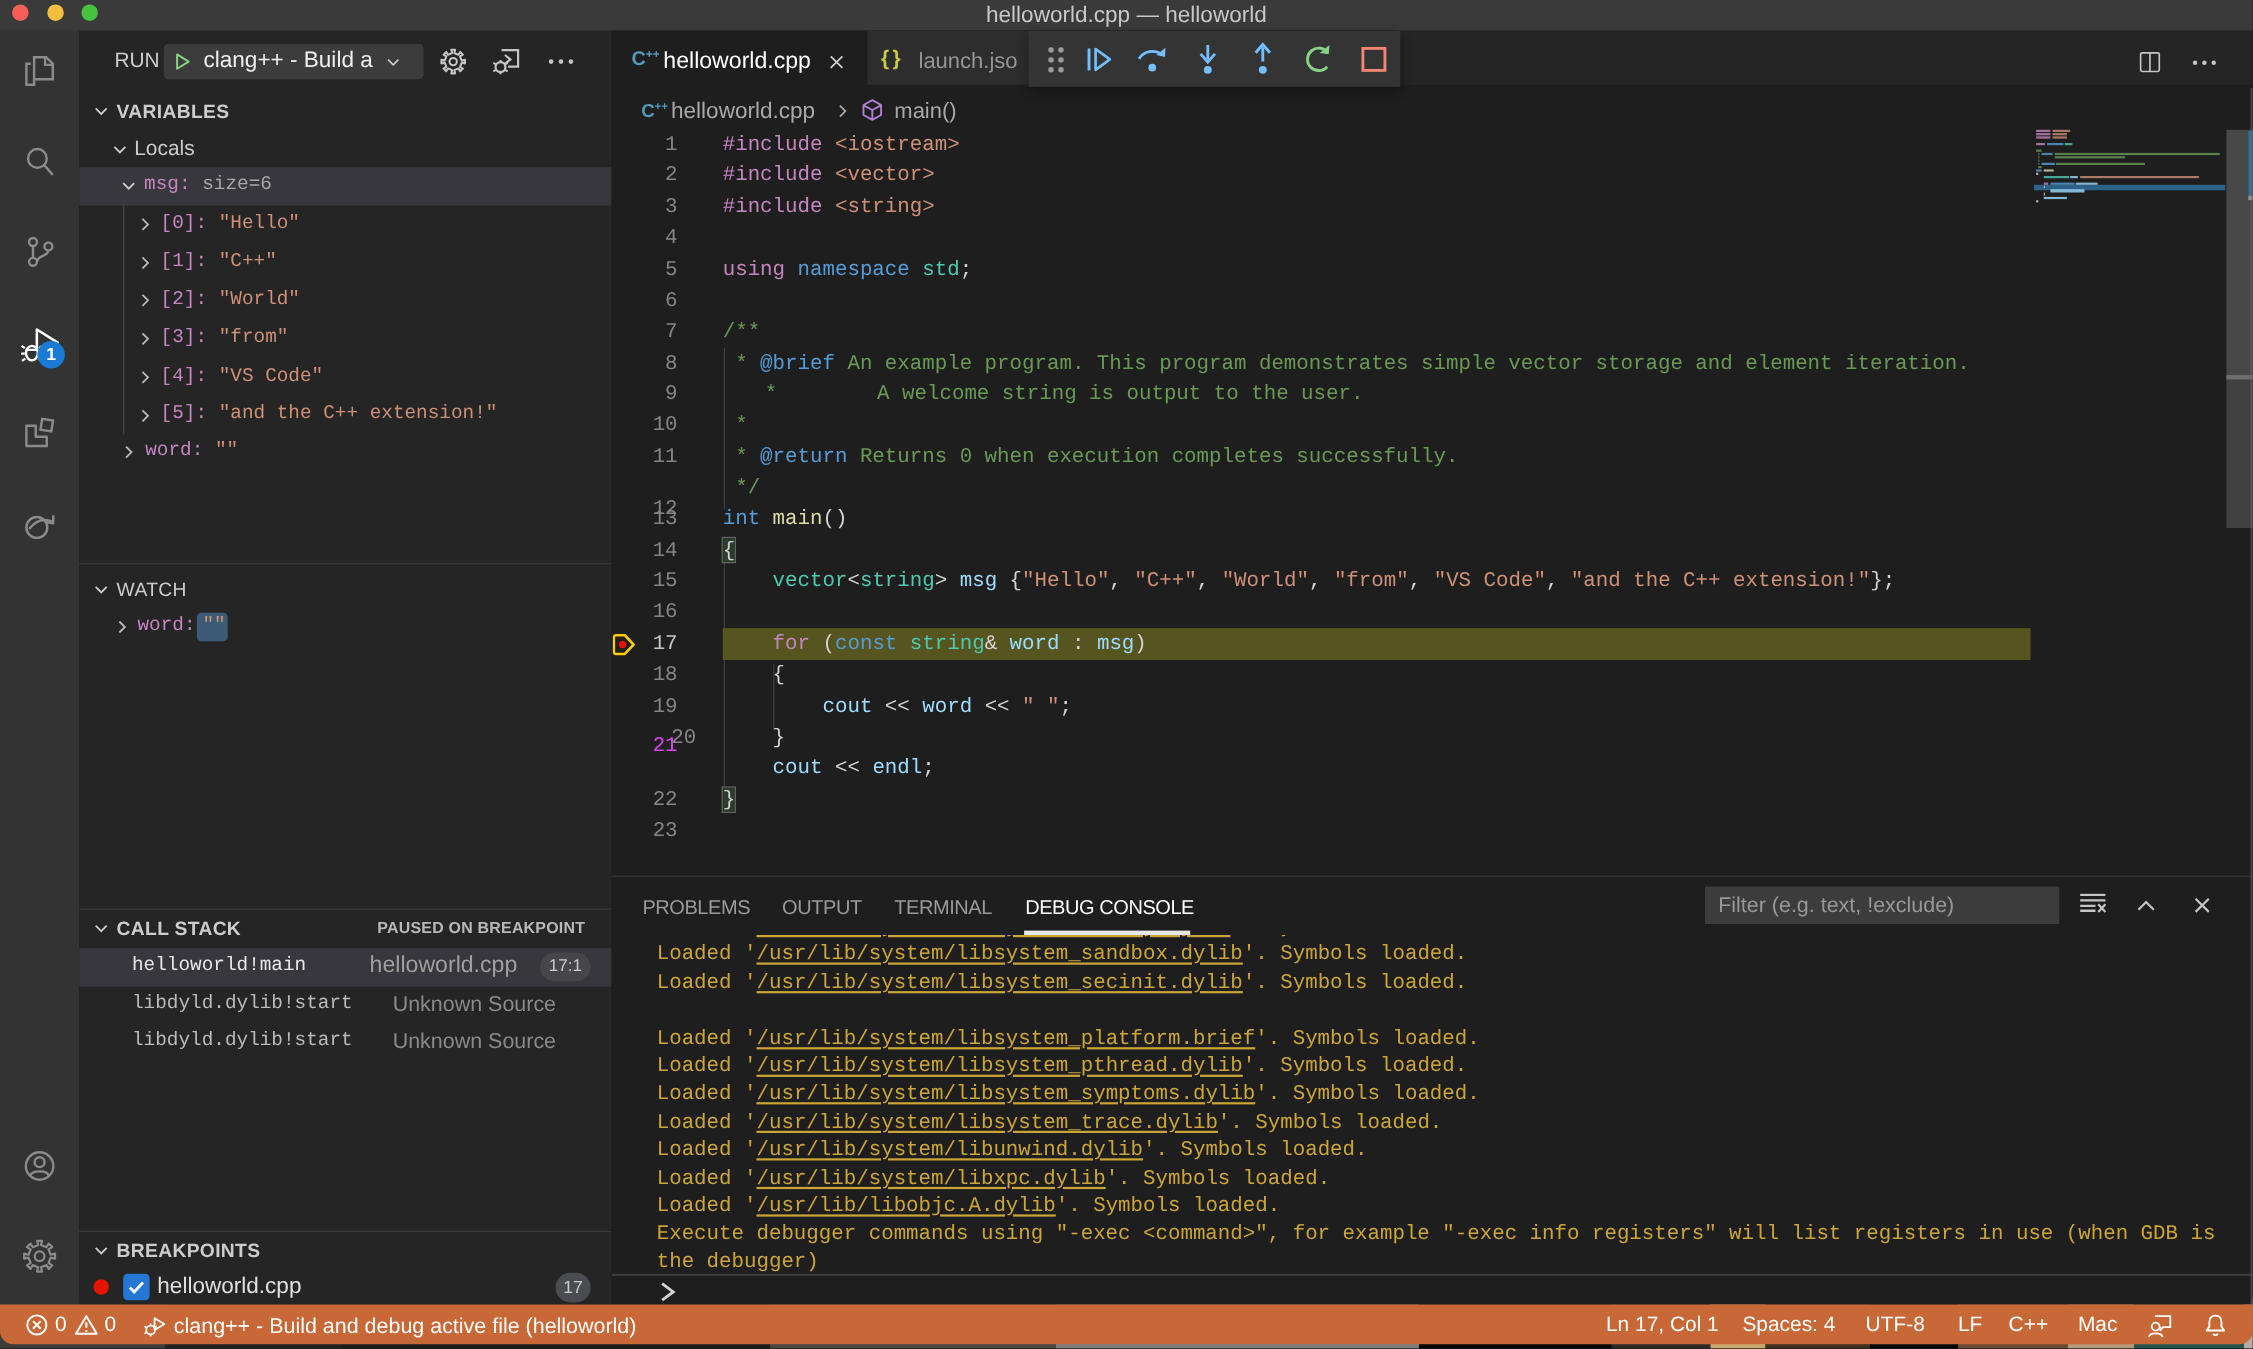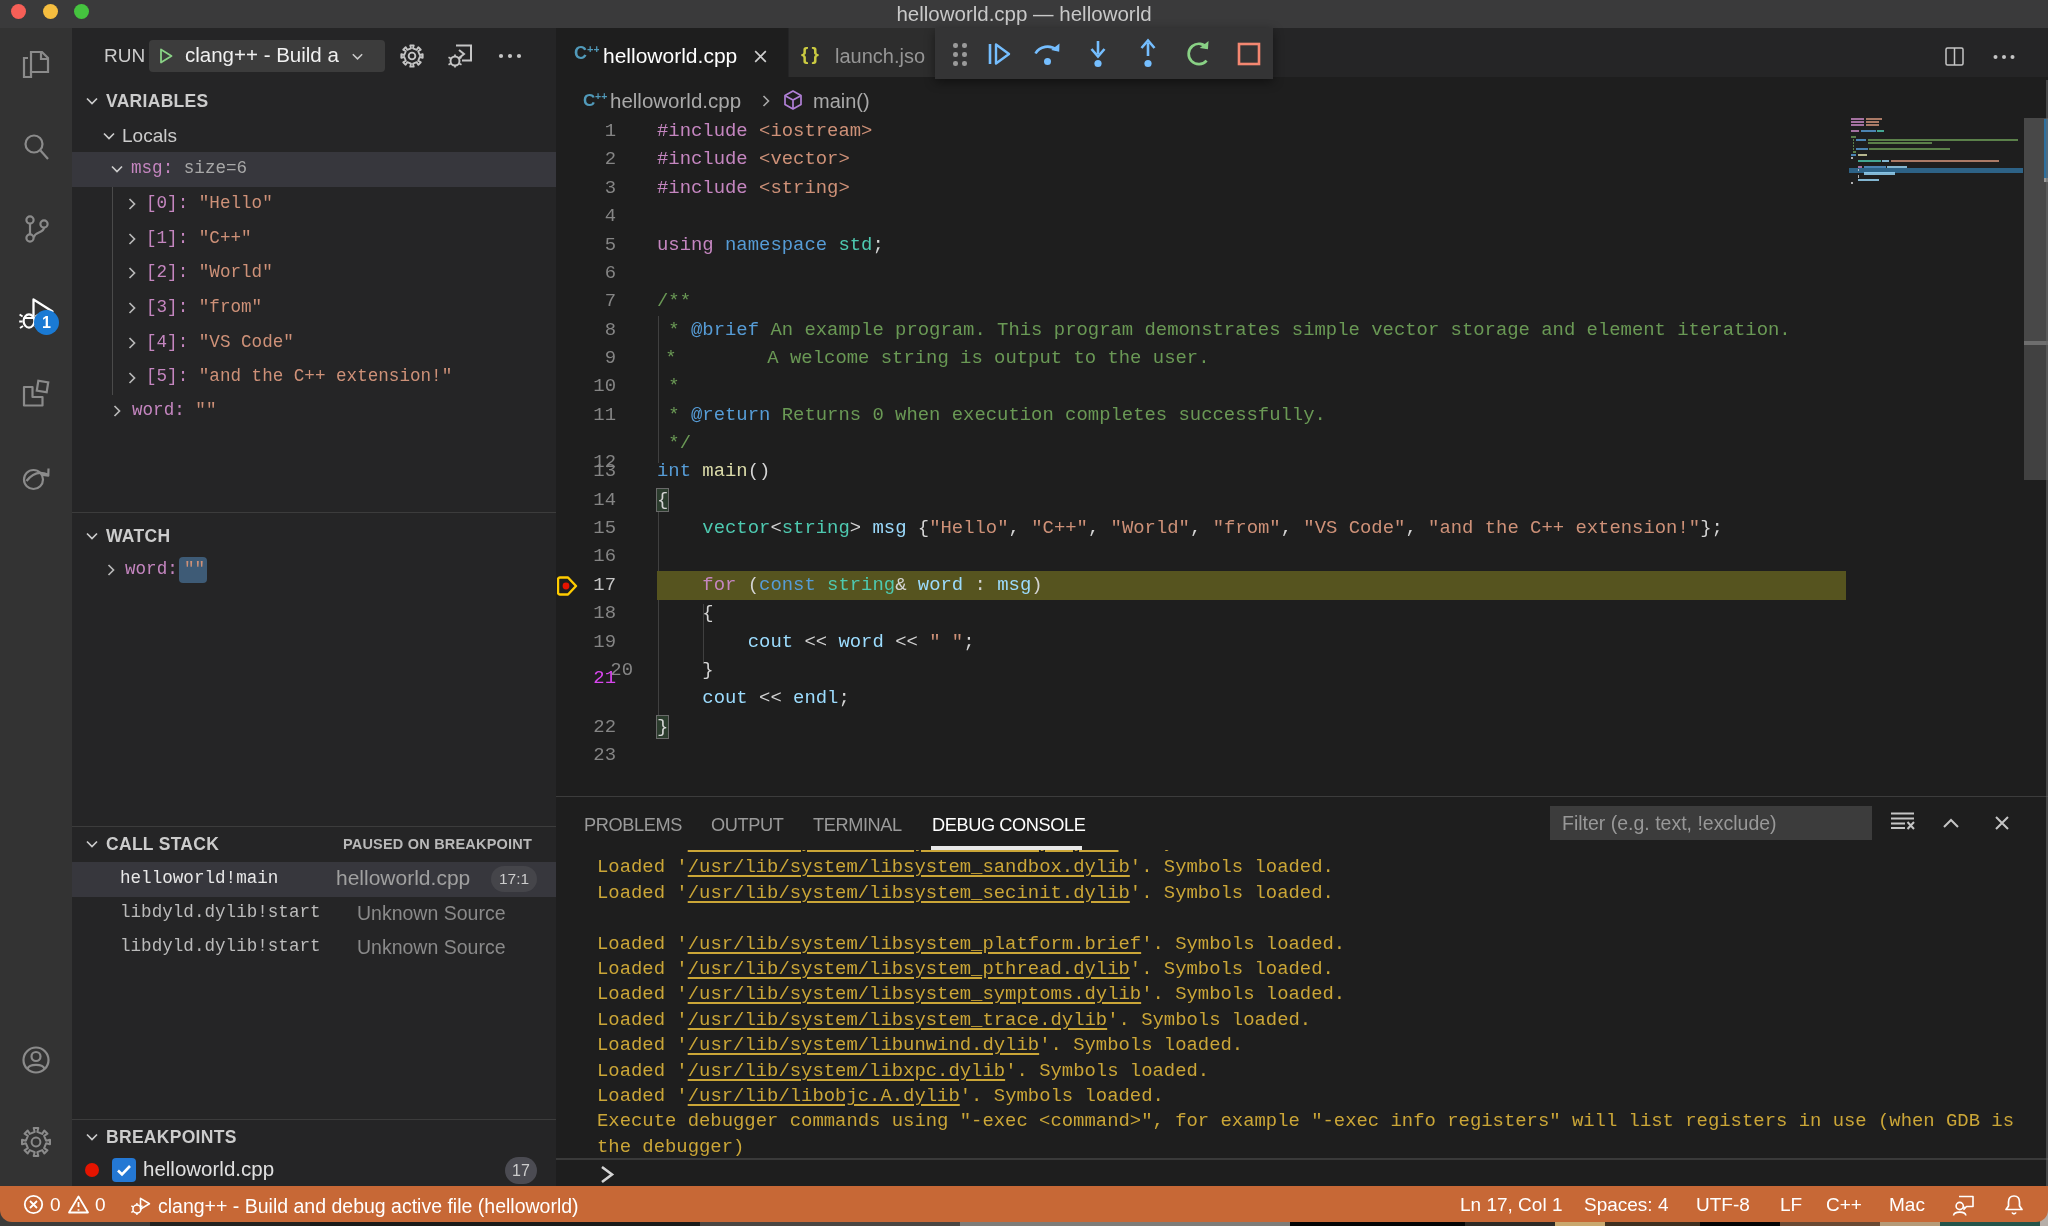--- a/index.html
+++ b/index.html
@@ -158,21 +158,21 @@
   </svg>
 <div class="ab mono" style="left:146px;top:366px;font-size:17.6px;color:#c586c0">[5]:<span style="color:#ce9178"> "and the C++ extension!"</span></div>
 <svg class="ab" style="left:109px;top:403px" width="16" height="16" viewBox="0 0 16 16">
     <path d="M5.5 3 L10.5 8 L5.5 13" stroke="#b8b8b8" stroke-width="1.7" fill="none"></path>
   </svg>
 <div class="ab mono" style="left:132px;top:400px;font-size:17.6px;color:#c586c0">word:<span style="color:#ce9178"> ""</span></div>
 <div class="ab" style="left:72px;top:512px;width:484px;height:1px;background:#3c3c3c"></div>
 <svg class="ab" style="left:84px;top:528px" width="16" height="16" viewBox="0 0 16 16">
     <path d="M3 5.5 L8 10.5 L13 5.5" stroke="#cccccc" stroke-width="1.7" fill="none"></path>
   </svg>
-<div class="ab" style="left:106px;top:526px;font-size:17.5px;font-weight:bold;color:#cccccc;letter-spacing:.3px">WATCH</div>
+<div class="ab" style="left:106px;top:526px;font-size:17.5px;font-weight:normal;color:#cccccc;letter-spacing:.3px">WATCH</div>
 <svg class="ab" style="left:103px;top:562px" width="16" height="16" viewBox="0 0 16 16">
     <path d="M5.5 3 L10.5 8 L5.5 13" stroke="#b8b8b8" stroke-width="1.7" fill="none"></path>
   </svg>
 <div class="ab mono" style="left:125px;top:559px;font-size:17.6px;color:#c586c0">word:</div>
 <div class="ab" style="left:179px;top:557px;width:28px;height:26px;background:#3e5b76;border-radius:4px"></div>
 <div class="ab mono" style="left:184px;top:559px;font-size:17.6px;color:#ce9178">""</div>
 <div class="ab" style="left:72px;top:826px;width:484px;height:1px;background:#3c3c3c"></div>
 <svg class="ab" style="left:84px;top:836px" width="16" height="16" viewBox="0 0 16 16">
     <path d="M3 5.5 L8 10.5 L13 5.5" stroke="#cccccc" stroke-width="1.7" fill="none"></path>
   </svg>
@@ -266,21 +266,21 @@
 <div class="gn" style="left:573px;top:656px;color:#858585">20</div>
 <div class="gn" style="left:556px;top:664px;color:#d946ef">21</div>
 <div class="gn" style="left:556px;top:713px;color:#858585">22</div>
 <div class="gn" style="left:556px;top:741px;color:#858585">23</div>
 <div class="ln" style="left:657px;top:117px"><span style="color:#c586c0">#include</span> <span style="color:#ce9178">&lt;iostream&gt;</span></div>
 <div class="ln" style="left:657px;top:145px"><span style="color:#c586c0">#include</span> <span style="color:#ce9178">&lt;vector&gt;</span></div>
 <div class="ln" style="left:657px;top:174px"><span style="color:#c586c0">#include</span> <span style="color:#ce9178">&lt;string&gt;</span></div>
 <div class="ln" style="left:657px;top:231px"><span style="color:#c586c0">using</span> <span style="color:#569cd6">namespace</span> <span style="color:#4ec9b0">std</span><span style="color:#d4d4d4">;</span></div>
 <div class="ln" style="left:657px;top:287px"><span style="color:#6a9955">/**</span></div>
 <div class="ln" style="left:657px;top:316px"><span style="color:#6a9955"> * </span><span style="color:#569cd6">@brief</span><span style="color:#6a9955"> An example program. This program demonstrates simple vector storage and element iteration.</span></div>
-<div class="ln" style="left:654px;top:344px"><span style="color:#6a9955"> *        A welcome string is output to the user.</span></div>
+<div class="ln" style="left:684px;top:344px"><span style="color:#6a9955"> *        A welcome string is output to the user.</span></div>
 <div class="ln" style="left:657px;top:372px"><span style="color:#6a9955"> *</span></div>
 <div class="ln" style="left:657px;top:401px"><span style="color:#6a9955"> * </span><span style="color:#569cd6">@return</span><span style="color:#6a9955"> Returns 0 when execution completes successfully.</span></div>
 <div class="ln" style="left:657px;top:429px"><span style="color:#6a9955"> */</span></div>
 <div class="ln" style="left:657px;top:457px"><span style="color:#569cd6">int</span> <span style="color:#dcdcaa">main</span><span style="color:#d4d4d4">()</span></div>
 <div class="ln" style="left:657px;top:486px"><span style="outline:1.5px solid #6a6a6a;background:#2b3c2d;color:#d4d4d4">{</span></div>
 <div class="ln" style="left:657px;top:514px">    <span style="color:#4ec9b0">vector</span><span style="color:#d4d4d4">&lt;</span><span style="color:#4ec9b0">string</span><span style="color:#d4d4d4">&gt;</span> <span style="color:#9cdcfe">msg</span> <span style="color:#d4d4d4">{</span><span style="color:#ce9178">"Hello"</span><span style="color:#d4d4d4">, </span><span style="color:#ce9178">"C++"</span><span style="color:#d4d4d4">, </span><span style="color:#ce9178">"World"</span><span style="color:#d4d4d4">, </span><span style="color:#ce9178">"from"</span><span style="color:#d4d4d4">, </span><span style="color:#ce9178">"VS Code"</span><span style="color:#d4d4d4">, </span><span style="color:#ce9178">"and the C++ extension!"</span><span style="color:#d4d4d4">}</span><span style="color:#d4d4d4">;</span></div>
 <div class="ln" style="left:657px;top:571px">    <span style="color:#c586c0">for</span> <span style="color:#d4d4d4">(</span><span style="color:#569cd6">const</span> <span style="color:#4ec9b0">string</span><span style="color:#d4d4d4">&amp;</span> <span style="color:#9cdcfe">word</span> <span style="color:#d4d4d4">:</span> <span style="color:#9cdcfe">msg</span><span style="color:#d4d4d4">)</span></div>
 <div class="ln" style="left:657px;top:599px">    <span style="color:#d4d4d4">{</span></div>
 <div class="ln" style="left:657px;top:628px">        <span style="color:#9cdcfe">cout</span> <span style="color:#d4d4d4">&lt;&lt;</span> <span style="color:#9cdcfe">word</span> <span style="color:#d4d4d4">&lt;&lt;</span> <span style="color:#ce9178">" "</span><span style="color:#d4d4d4">;</span></div>
 <div class="ln" style="left:657px;top:656px">    <span style="color:#d4d4d4">}</span></div>

